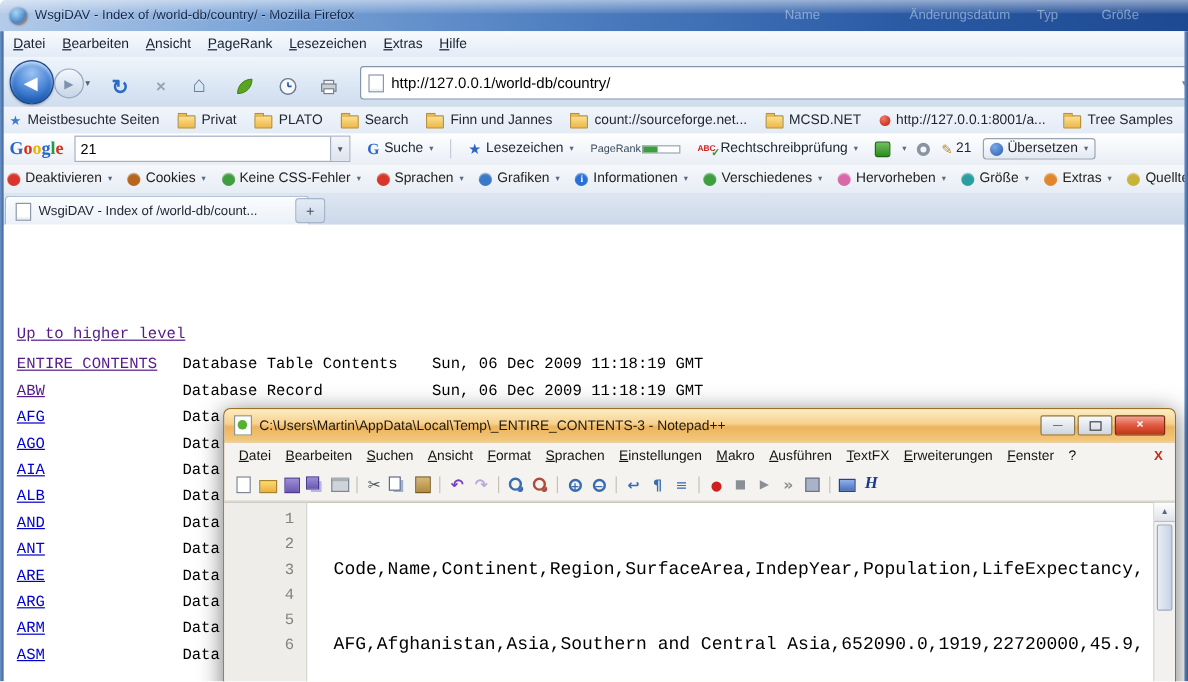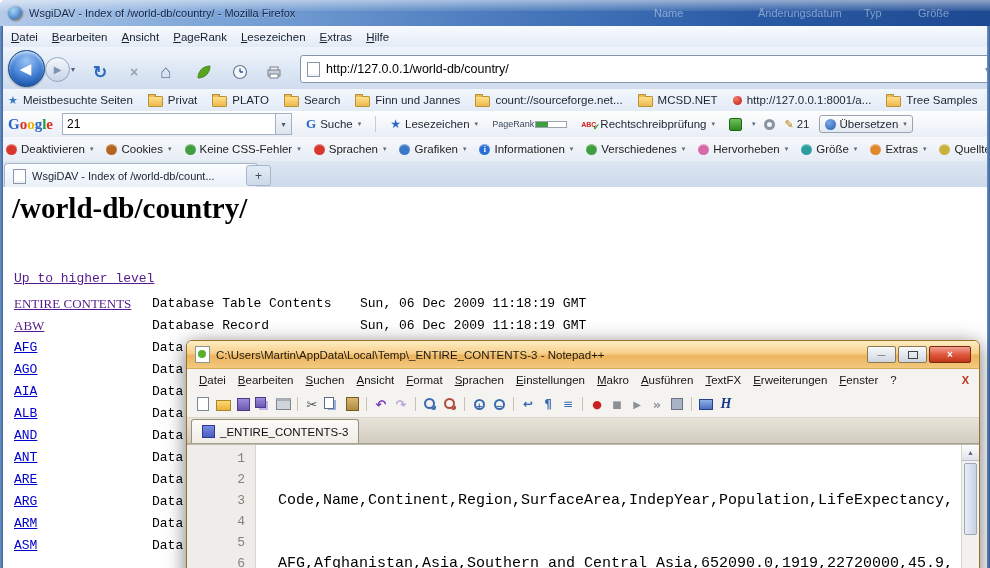--- a/index.html
+++ b/index.html
@@ -117,21 +117,21 @@
   
   .ff-content{position:absolute;top:187px;left:3px;right:3px;bottom:0;background:#fff;overflow:hidden;}
   .page-h1{position:absolute;left:9px;top:5px;font:bold 29px "Liberation Serif",serif;color:#000;}
   .up-link{position:absolute;left:11px;top:84px;font:13px "Liberation Mono",monospace;
     color:#551a8b;text-decoration:underline;cursor:pointer;}
   .dir{position:absolute;left:11px;top:106px;font:13px/22px "Liberation Mono",monospace;color:#000;}
   .dir-row{display:flex;height:22px;white-space:pre;}
   .c-name{width:138px;}
   .c-type{width:208px;}
   a.dlink{text-decoration:underline;color:#0000cc;cursor:pointer;}
-  a.dlink.visited{color:#551a8b;font-family:Liberation Serif, serif;}
+  a.dlink.visited{color:#551a8b;}
 
   
   .npp{position:absolute;left:186px;top:340px;width:792px;height:240px;z-index:10;
     display:flex;flex-direction:column;background:#f5f3ef;border:1px solid #9c6f24;
     border-radius:6px 6px 0 0;box-shadow:0 4px 20px rgba(0,0,0,.55);}
   .npp-titlebar{height:27px;flex:none;border-radius:5px 5px 0 0;
     background:linear-gradient(#fdedc4,#f7d08c 45%,#edb45e 55%,#f2c97e);
     border-bottom:1px solid #d9ab58;display:flex;align-items:center;padding:0 8px;gap:6px;}
   .npp-ico-app{position:relative;width:13px;height:15px;background:#fff;border:1px solid #8a9a8a;flex:none;}
   .npp-ico-app::after{content:"";position:absolute;left:2px;top:3px;width:8px;height:8px;border-radius:50%;background:#58b030;}
@@ -395,21 +395,20 @@
 
   <div class="ff-tabbar">
     <span class="tab-active">
         <span class="ico-page"></span>
         <span class="tab-title">WsgiDAV - Index of /world-db/count...</span>
       </span>
     <span class="tab-new">+</span>
   </div>
 
   <div class="ff-content">
-    <div class="page-h1">/world-db/country/</div>
     <a class="up-link">Up to higher level</a>
     <div class="dir">
       <div class="dir-row"><a class="dlink visited c-name">ENTIRE CONTENTS</a><span class="c-type">Database Table Contents</span><span>Sun, 06 Dec 2009 11:18:19 GMT</span></div>
       <div class="dir-row"><a class="dlink visited c-name">ABW</a><span class="c-type">Database Record</span><span>Sun, 06 Dec 2009 11:18:19 GMT</span></div>
       <div class="dir-row"><a class="dlink c-name">AFG</a><span class="c-type">Data</span></div>
       <div class="dir-row"><a class="dlink c-name">AGO</a><span class="c-type">Data</span></div>
       <div class="dir-row"><a class="dlink c-name">AIA</a><span class="c-type">Data</span></div>
       <div class="dir-row"><a class="dlink c-name">ALB</a><span class="c-type">Data</span></div>
       <div class="dir-row"><a class="dlink c-name">AND</a><span class="c-type">Data</span></div>
       <div class="dir-row"><a class="dlink c-name">ANT</a><span class="c-type">Data</span></div>
@@ -477,26 +476,20 @@
         <span class="npp-sep"></span>
         <span class="npp-ico ico-record"></span>
         <span class="npp-ico ico-stop"></span>
         <span class="npp-ico ico-play"></span>
         <span class="npp-ico ico-play-multi"></span>
         <span class="npp-ico ico-save-macro"></span>
         <span class="npp-sep"></span>
         <span class="npp-ico ico-doc-monitor"></span>
         <span class="npp-ico ico-h-viewer"></span>
       </div>
-    <div class="npp-tabbar">
-      <span class="npp-tab">
-          <span class="floppy"></span>
-          <span>_ENTIRE_CONTENTS-3</span>
-        </span>
-    </div>
     <div class="npp-editor">
       <div class="npp-gutter">
         <div>1</div>
         <div>2</div>
         <div>3</div>
         <div>4</div>
         <div>5</div>
         <div>6</div>
       </div>
       <div class="npp-code">

